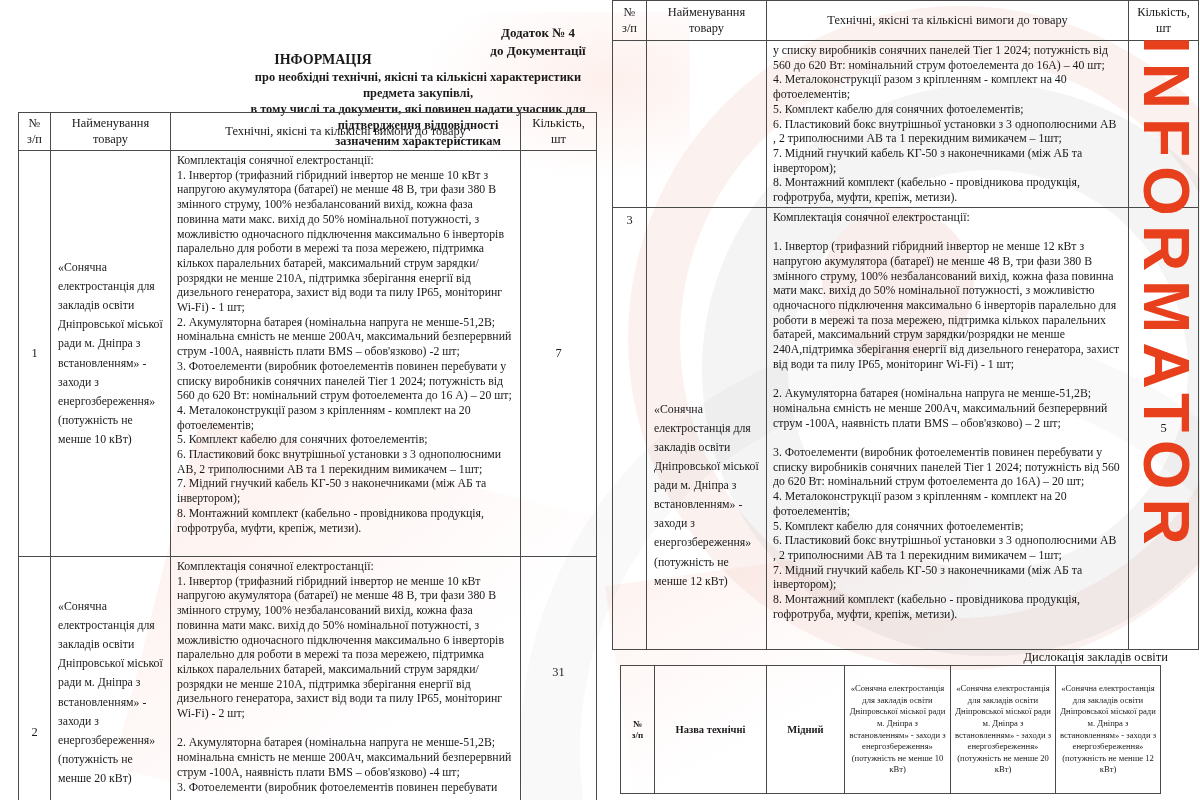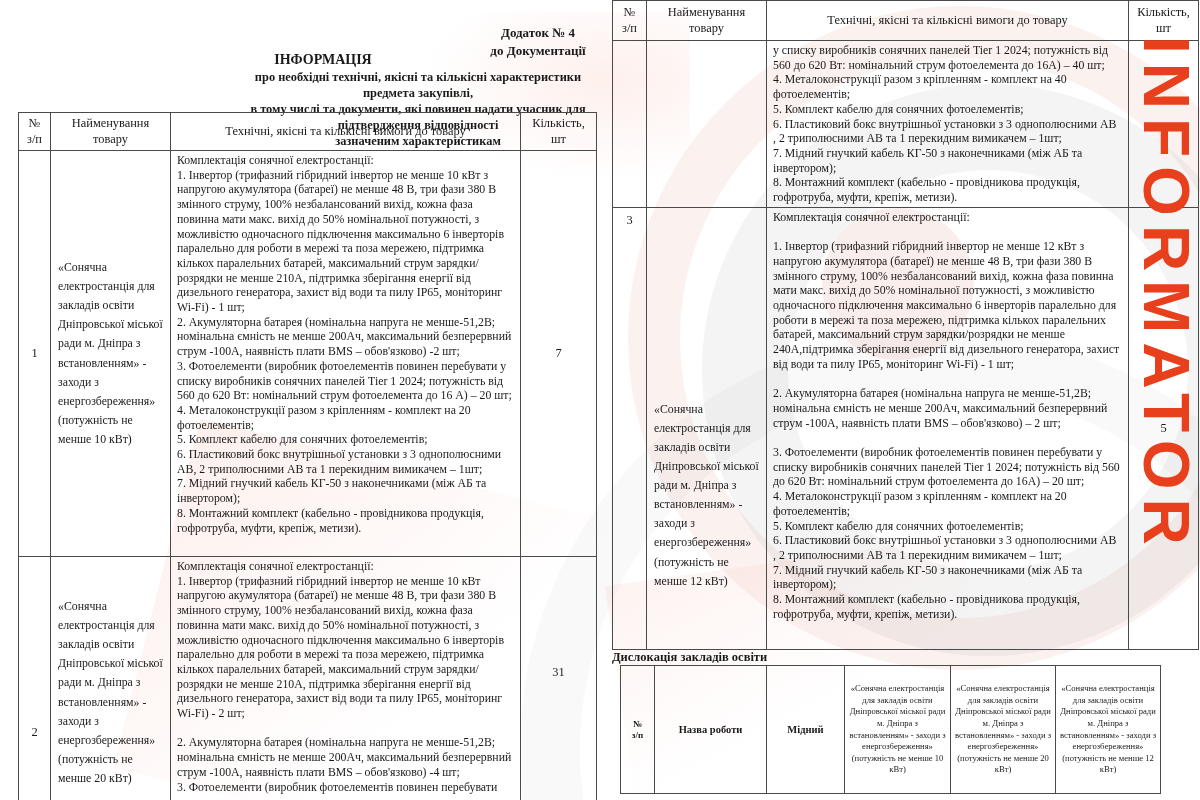--- a/index.html
+++ b/index.html
@@ -37,21 +37,21 @@
   table{border-collapse:collapse;table-layout:fixed;}
   td{border:1px solid #4a4a4a;padding:1px 4px;vertical-align:middle;overflow:hidden;}
   .th{text-align:center;font-size:12.4px;line-height:1.25;white-space:pre-line;}
   .num{text-align:center;font-size:12.4px;}
   .name{font-size:11.8px;line-height:1.62;padding:4px 4px 4px 7px;}
   .tech{vertical-align:top;font-size:11.8px;line-height:14.7px;padding:2px 7px 2px 6px;white-space:pre-line;}
   .qty{text-align:center;font-size:12.4px;}
   #tbl-left{position:absolute;left:0;top:112px;width:578px;}
   #tbl-right{position:absolute;left:0;top:0;width:586px;}
   
-  .disl-title{position:absolute;left:0;top:650px;width:556px;text-align:left;font-weight:bold;font-size:12.5px;}
+  .disl-title{position:absolute;left:0;top:650px;width:556px;text-align:right;font-weight:normal;font-size:12.5px;}
   #tbl-disl{position:absolute;left:8px;top:665px;width:540px;}
   #tbl-disl td{vertical-align:middle;text-align:center;}
   .dh-small{font-weight:bold;font-size:9px;line-height:1.2;white-space:pre-line;}
   .dh{font-weight:bold;font-size:10.5px;}
   .dd{font-size:8.6px;line-height:1.35;padding:2px 3px;}
   
   .informator{
     position:absolute;left:1134px;top:36px;height:612px;z-index:3;
     writing-mode:vertical-rl;
     font-family:"Liberation Sans", sans-serif;font-weight:bold;font-size:64px;letter-spacing:9px;
@@ -185,21 +185,21 @@
         <col style="width:112px">
         <col style="width:78px">
       <col style="width:106px">
         <col style="width:105px">
         <col style="width:105px">
     </colgroup>
     <tbody>
         <tr style="height:128px">
       <td class="dh-small">№
 з/п</td>
-      <td class="dh">Назва роботи</td>
+      <td class="dh">Назва технічні</td>
       <td class="dh">Мідний</td>
       <td class="dd">«Сонячна електростанція для закладів освіти Дніпровської міської ради м. Дніпра з встановленням» - заходи з енергозбереження» (потужність не менше 10 кВт)</td>
       <td class="dd">«Сонячна електростанція для закладів освіти Дніпровської міської ради м. Дніпра з встановленням» - заходи з енергозбереження» (потужність не менше 20 кВт)</td>
       <td class="dd">«Сонячна електростанція для закладів освіти Дніпровської міської ради м. Дніпра з встановленням» - заходи з енергозбереження» (потужність не менше 12 кВт)</td>
     </tr>
   </tbody>
     </table>
 </div>
 
 <div class="informator">INFORMATOR</div>

